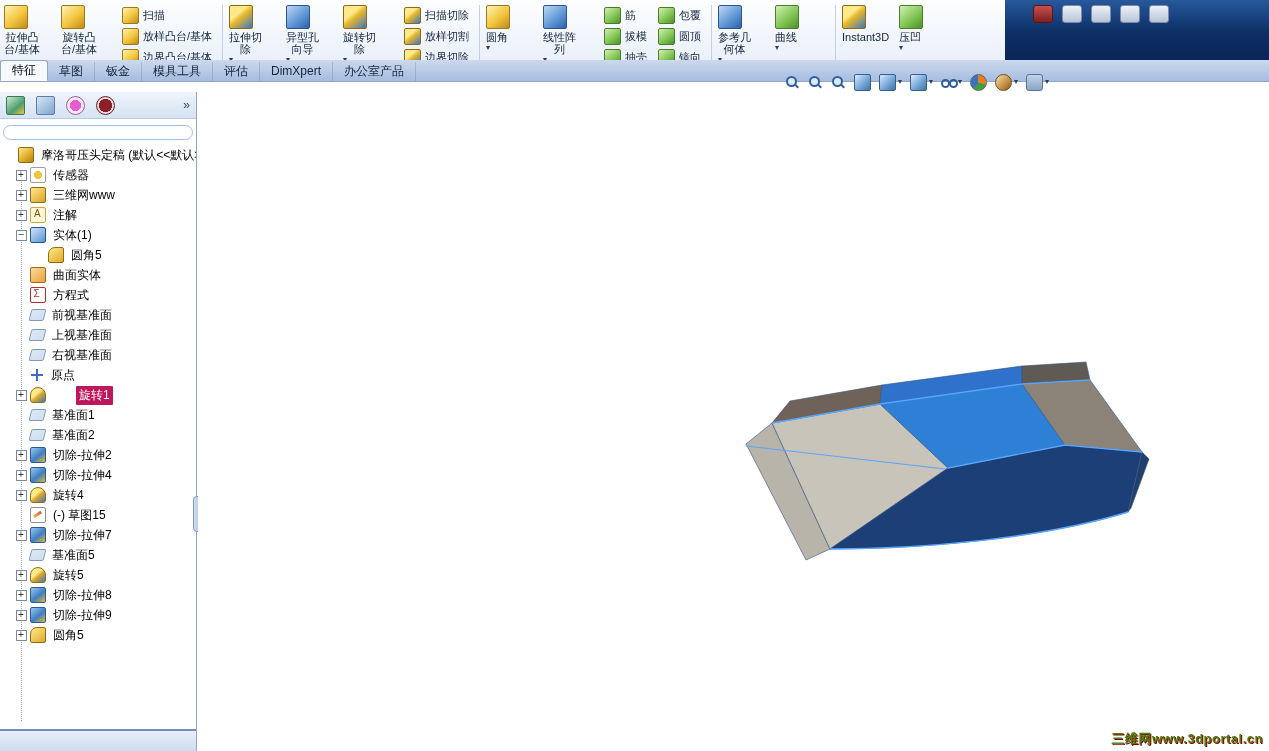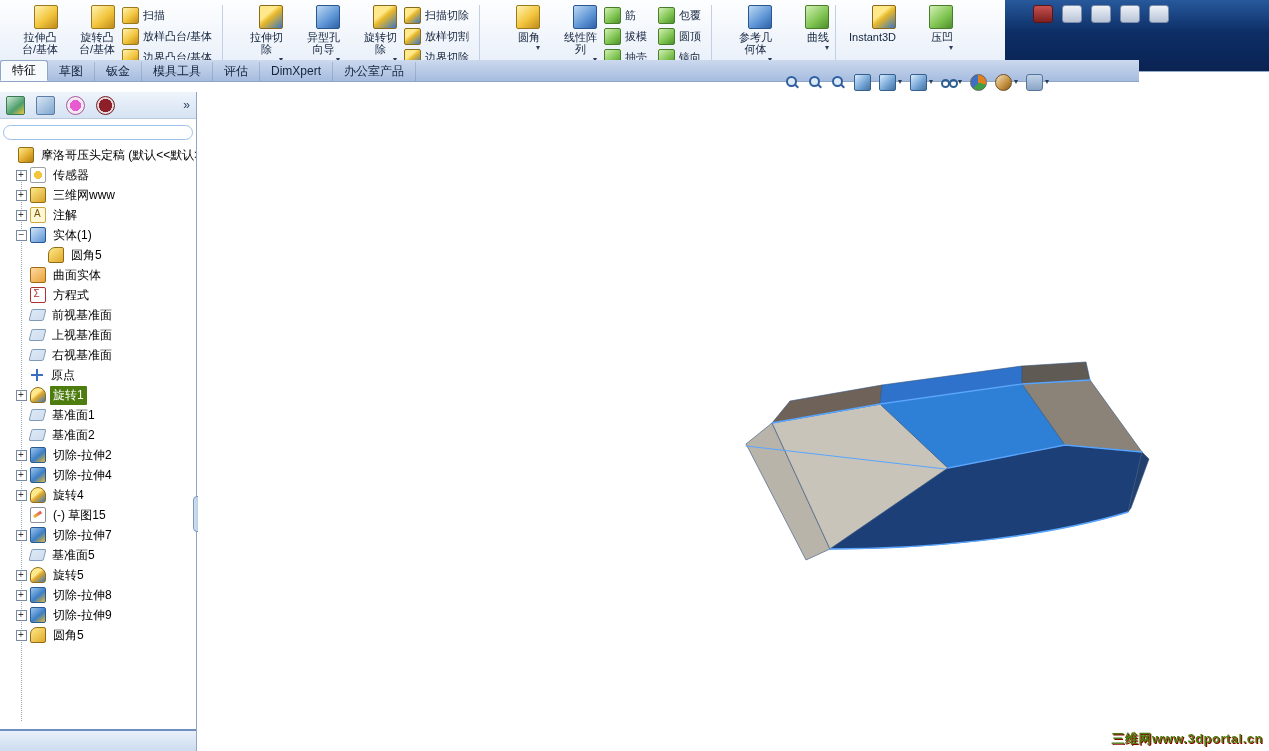--- a/index.html
+++ b/index.html
@@ -9,38 +9,38 @@
   
   .ribbon{position:absolute;left:0;top:0;width:1269px;height:71px;
           background:linear-gradient(#fdfeff,#e7eef9);border-bottom:1px solid #95a9c8;}
   .ribbon-right{position:absolute;right:0;top:0;width:264px;height:71px;
           background:linear-gradient(180deg,#27599c,#0d2e66 45%,#0a2352);}
   .titlebar-icons{position:absolute;top:5px;right:100px;display:flex;gap:9px;}
   .mini{width:18px;height:16px;border-radius:3px;background:linear-gradient(#eef2f8,#b7c3d6);
         border:1px solid #7c8ca6;}
   .mini.red{background:linear-gradient(#c85050,#7d1f1f);border-color:#5c1414;}
   .ribbon-inner{display:flex;align-items:flex-start;padding:3px 4px;gap:3px;height:64px;}
-  .rlarge{width:54px;min-height:62px;display:flex;flex-direction:column;align-items:flex-end;
+  .rlarge{width:54px;min-height:62px;display:flex;flex-direction:column;align-items:flex-start;
           padding-top:2px;border-radius:3px;cursor:default;}
   .rlabel{font-size:11px;line-height:12px;color:#13233c;text-align:center;white-space:pre-line;margin-top:2px;}
   .caret{font-size:8px;line-height:8px;color:#2c3e58;margin-top:1px;}
   .rcol{display:flex;flex-direction:column;gap:1px;padding-top:2px;}
   .rsmall{display:flex;align-items:center;gap:4px;height:20px;padding:0 4px;border-radius:2px;}
   .rslabel{font-size:11px;color:#13233c;white-space:nowrap;}
   .rsep{width:1px;height:60px;background:#c3cfe2;margin:2px 3px 0 3px;}
 
   .ric{width:22px;height:22px;border-radius:2px;flex:0 0 auto;position:relative;}
   .ric.sm{width:15px;height:15px;}
   .ric.gold{background:linear-gradient(140deg,#fff3b0,#f2c53d 55%,#c08a1b);border:1px solid #9a7a1a;}
   .ric.goldblue{background:linear-gradient(140deg,#ffe98a 35%,#e8b82a 50%,#3a76c4);border:1px solid #8a6a1a;}
   .ric.blue{background:linear-gradient(140deg,#bcd8f4,#5b93d4 60%,#2f62a8);border:1px solid #2a568f;}
   .ric.green{background:linear-gradient(140deg,#d2f0b4,#7cc24e 60%,#4e8f2e);border:1px solid #4a7d2a;}
 
   
-  .tabrow{position:absolute;left:0;top:60px;width:1139px;height:21px;
+  .tabrow{position:absolute;left:0;top:60px;width:1269px;height:21px;
           background:linear-gradient(#ccd9ee,#a6bcdf);border-bottom:1px solid #8fa6c6;
           display:flex;align-items:flex-end;}
   .tab{font-size:12px;line-height:19px;padding:0 11px;color:#13233c;cursor:default;
        border-right:1px solid rgba(110,130,160,.35);}
   .tab.active{background:#f7fafd;border:1px solid #8fa6c6;border-bottom:1px solid #f7fafd;
        border-radius:3px 3px 0 0;color:#000;}
   .viewtools{position:absolute;left:785px;top:73px;height:18px;display:flex;align-items:center;gap:8px;}
   .vt{display:flex;align-items:center;gap:2px;}
   .vt .caret{margin-top:0;}
   .vi{width:15px;height:15px;position:relative;flex:none;}
@@ -77,21 +77,21 @@
   .trow{height:20px;display:flex;align-items:center;padding-left:4px;position:relative;white-space:nowrap;}
   .trow.lvl1{padding-left:16px;}
   .trow.lvl2{padding-left:34px;}
   .exp{width:9px;height:9px;border:1px solid #7a8aa0;background:#fff;margin-right:3px;flex:none;
        position:relative;z-index:1;}
   .exp.plus::after,.exp.minus::after{position:absolute;left:1px;top:-2px;font-size:10px;color:#333;line-height:11px;}
   .exp.plus::after{content:"+";}
   .exp.minus::after{content:"−";left:1.5px;}
   .exp.none{visibility:hidden;}
   .lbl{padding:1px 3px;border-radius:1px;}
-  .trow.selected .lbl{background:#4d7c0f;color:#fff;}
+  .trow.selected .lbl{background:#be185d;color:#fff;margin-left:26px;}
   .tic{width:14px;height:14px;margin-right:4px;flex:none;position:relative;border-radius:2px;}
   .tic.part{background:linear-gradient(140deg,#ffe98a,#e0a92a 60%,#b07f18);border:1px solid #8f6d14;}
   .tic.sensors{background:radial-gradient(circle at 50% 50%,#f2c53d 0 40%,#fff 41%);border:1px solid #9aa0a8;}
   .tic.design-binder{background:linear-gradient(140deg,#ffe98a,#d9a32a);border:1px solid #8f6d14;}
   .tic.annotations{background:#fff7d8;border:1px solid #c9a93a;}
   .tic.annotations::after{content:"A";position:absolute;left:3px;top:0;font-size:10px;color:#7a5c00;}
   .tic.solid-bodies{background:linear-gradient(140deg,#cfe4f7,#5b93d4);border:1px solid #2a568f;}
   .tic.surface-bodies{background:linear-gradient(140deg,#ffd9a0,#e8a23a);border:1px solid #a06a14;}
   .tic.equations{background:#fff;border:1px solid #b03030;}
   .tic.equations::after{content:"Σ";position:absolute;left:2.5px;top:0;font-size:10px;color:#b03030;}

